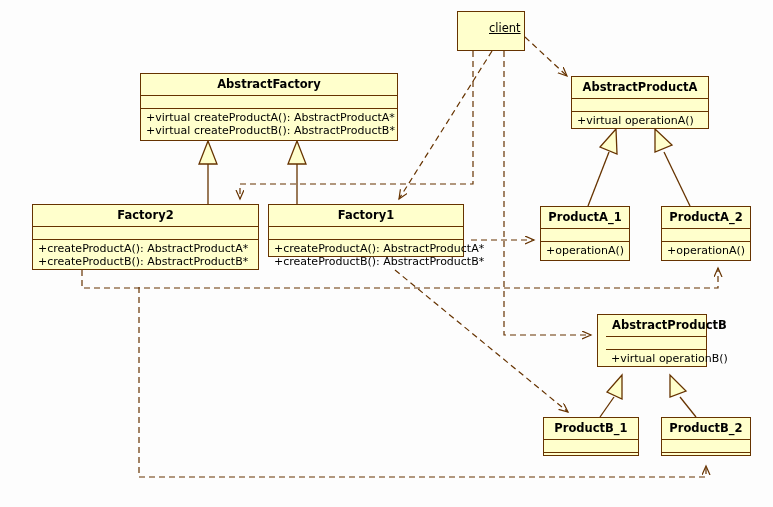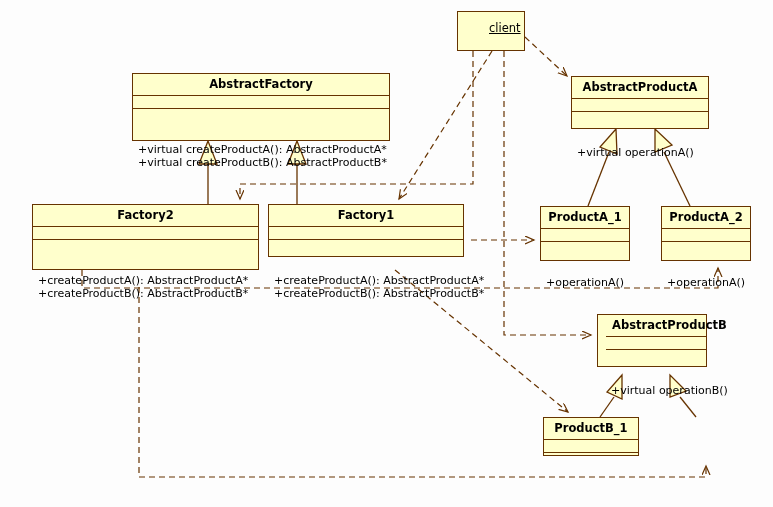--- a/index.html
+++ b/index.html
@@ -50,21 +50,20 @@
   .uml-sep {
     border-top: 1.4px solid #663300;
     height: 0;
   }
   .uml-attrs {
     min-height: 9px;
     padding: 1px 4px;
   }
   .uml-ops {
     padding: 2px 5px 3px 5px;
-    margin-top: 32px;
   }
   .uml-ops .op {
     font-size: 11px;
     line-height: 13px;
     color: #000000;
     white-space: nowrap;
   }
   .uml-empty {
     min-height: 10px;
   }
@@ -145,21 +144,21 @@
 
     <g>
       <path d="M395,270 L568,412" fill="none" stroke="#663300" stroke-width="1.2" stroke-dasharray="6,4" marker-end="url(#openArrow)"></path>
     </g>
   </svg>
 
   <div class="uml-class client-box" style="left:457px; top:11px; width:68px; height:40px;">
     <div class="uml-name instance">client</div>
   </div>
 
-  <div class="uml-class" style="left:132px; top:73px; width:258px; height:68px;">
+  <div class="uml-class" style="left:140px; top:73px; width:258px; height:68px;">
     <div class="uml-name">AbstractFactory</div>
     <div class="uml-sep"></div>
     <div class="uml-attrs uml-empty"></div>
     <div class="uml-sep"></div>
     <div class="uml-ops">
       <div class="op">+virtual createProductA(): AbstractProductA*</div>
       <div class="op">+virtual createProductB(): AbstractProductB*</div>
     </div>
   </div>
 
@@ -226,14 +225,21 @@
   </div>
 
   <div class="uml-class" style="left:543px; top:417px; width:96px; height:39px;">
     <div class="uml-name">ProductB_1</div>
     <div class="uml-sep"></div>
     <div class="uml-attrs uml-empty"></div>
     <div class="uml-sep"></div>
     <div class="uml-ops uml-empty"></div>
   </div>
 
+  <div class="uml-class" style="left:661px; top:417px; width:90px; height:39px;">
+    <div class="uml-name">ProductB_2</div>
+    <div class="uml-sep"></div>
+    <div class="uml-attrs uml-empty"></div>
+    <div class="uml-sep"></div>
+    <div class="uml-ops uml-empty"></div>
+  </div>
 
 </div>
 
 </body></html>

